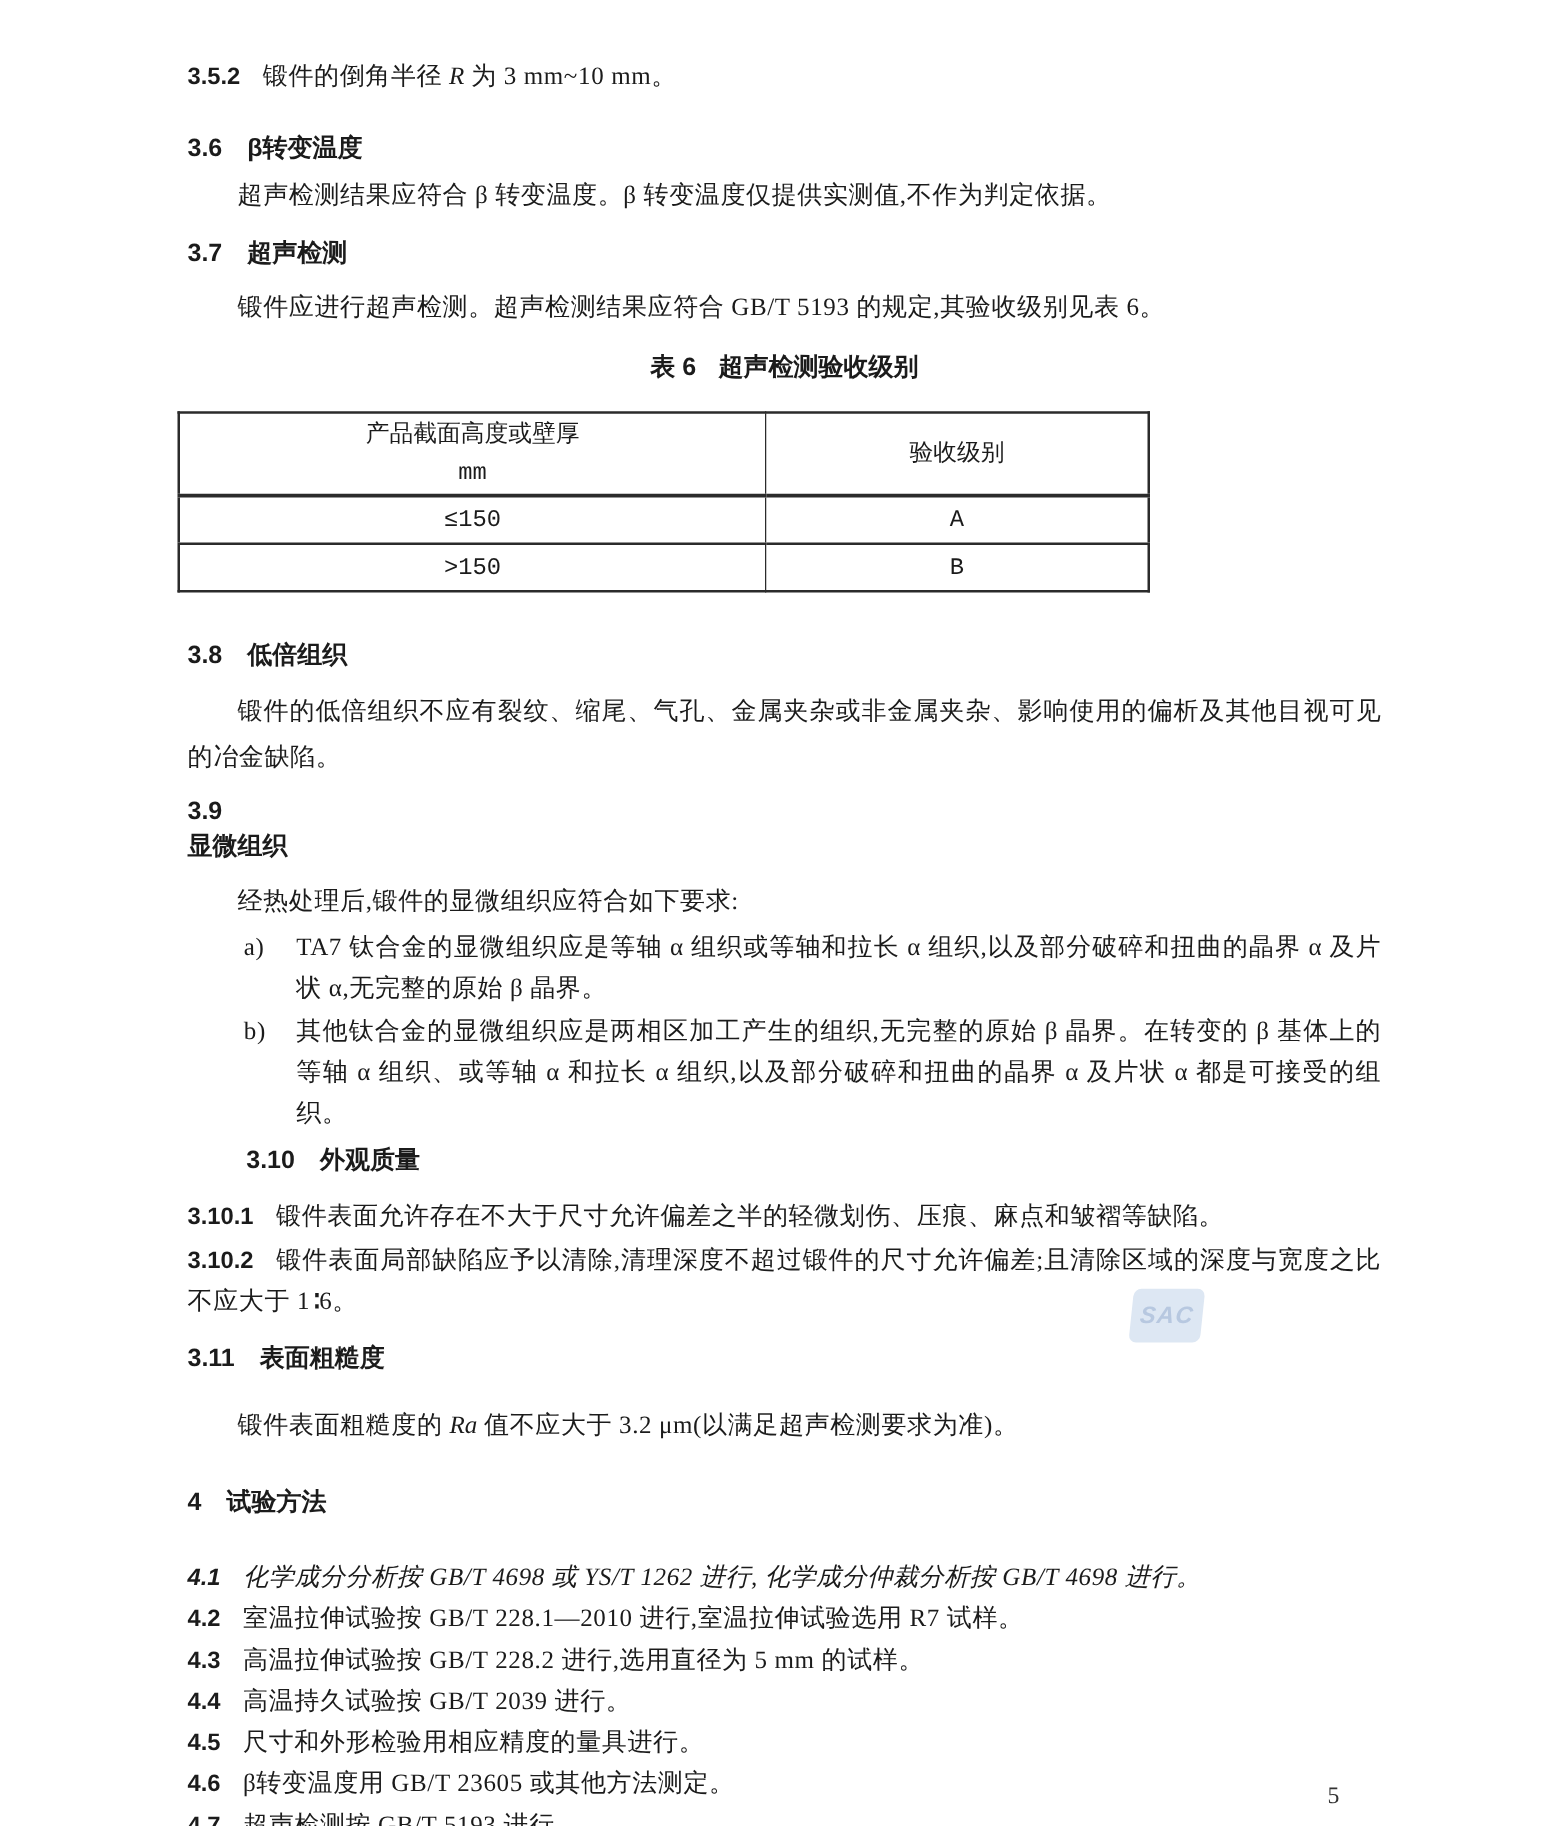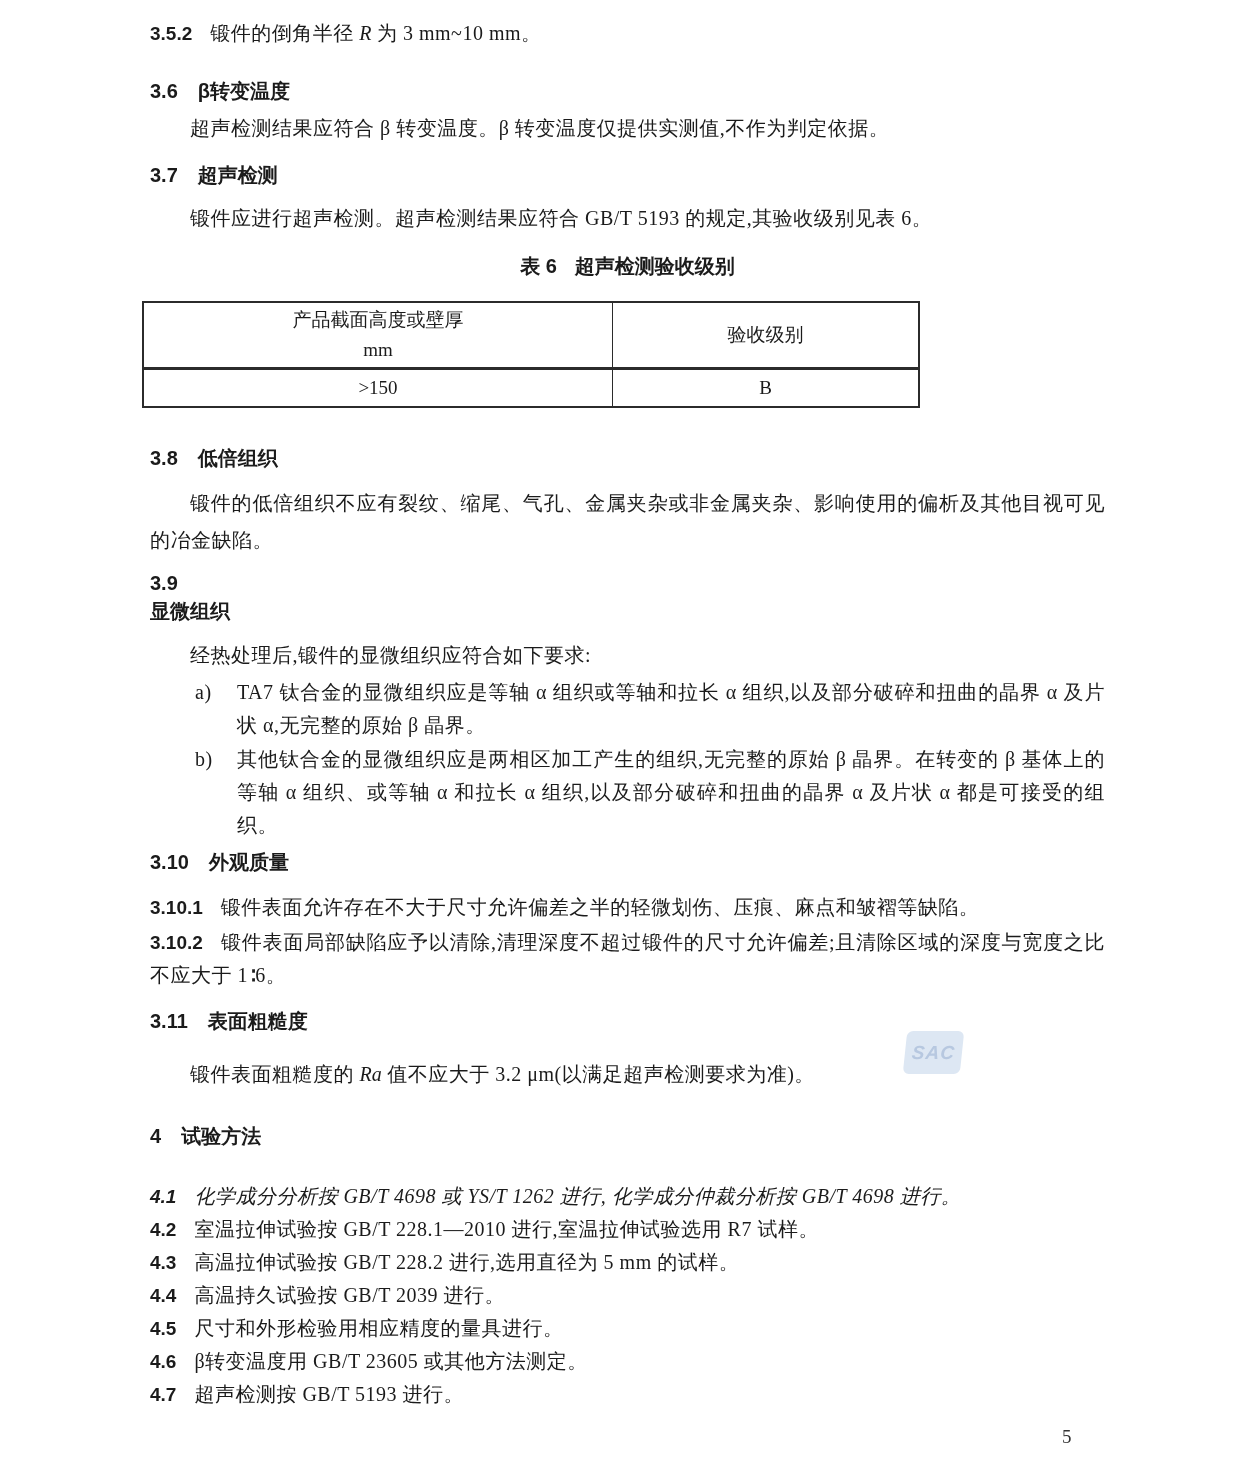--- a/index.html
+++ b/index.html
@@ -11,21 +11,21 @@
     width: 1240px;
     height: 1461px;
     position: relative;
     overflow: hidden;
     font-family: "Liberation Serif", serif;
     color: #1b1b1b;
   }
   .page {
     position: absolute;
     inset: 0;
-    padding: 12px 135px 0 150px;
+    padding: 40px 135px 0 150px;
     box-sizing: border-box;
   }
   
   .heading {
     font-family: "Liberation Sans", sans-serif;
     font-weight: bold;
     font-size: 20px;
     line-height: 28px;
     display: flex;
     margin: 0;
@@ -69,20 +69,21 @@
     display: flex;
     justify-content: center;
     margin: 17px 0 0 0;
   }
   .tbl-caption .cap-label { margin-right: 18px; }
   table.tbl {
     border-collapse: collapse;
     width: 778px;
     margin: 21px 0 0 -8px;
     table-layout: fixed;
+    font-family: Liberation Mono, monospace;
   }
   table.tbl th, table.tbl td {
     border: 1.5px solid #2b2b2b;
     text-align: center;
     vertical-align: middle;
     font-weight: normal;
     font-size: 19px;
     padding: 0;
   }
   table.tbl { border: 2.5px solid #2b2b2b; }
@@ -95,21 +96,21 @@
   .m-h36   { margin-top: 27px; }
   .m-p36   { margin-top: 7px; }
   .m-h37   { margin-top: 16px; }
   .m-p37   { margin-top: 13px; }
   .m-h38   { margin-top: 36px; }
   .m-p38   { margin-top: 13px; }
   .m-h39   { margin-top: 10px; flex-direction: column; }
   .m-i39   { margin-top: 14px; }
   .m-ia    { margin-top: 4px; }
   .m-ib    { margin-top: 1px; }
-  .m-h310  { margin-top: 6px; }
+  .m-h310  { margin-top: 6px; margin-left: 47px; }
   .m-p3101 { margin-top: 15px; }
   .m-p3102 { margin-top: 2px; }
   .m-h311  { margin-top: 15px; }
   .m-p311  { margin-top: 23px; }
   .m-h4    { margin-top: 31px; }
   .m-p41   { margin-top: 30px; font-style: italic; }
   .m4      { line-height: 32px; }
   
   .page-num {
     position: absolute;
@@ -168,20 +169,24 @@
       <tr>
         <th class="col-1">
           <div>产品截面高度或壁厚</div>
           <div>mm</div>
         </th>
         <th>验收级别</th>
       </tr>
     </thead>
     <tbody>
       <tr>
+        <td>≤150</td>
+        <td>A</td>
+      </tr>
+      <tr>
         <td>&gt;150</td>
         <td>B</td>
       </tr>
     </tbody>
   </table>
 
   <div class="heading m-h38">
       <span class="h-num">3.8</span>
       <span>低倍组织</span>
     </div>

